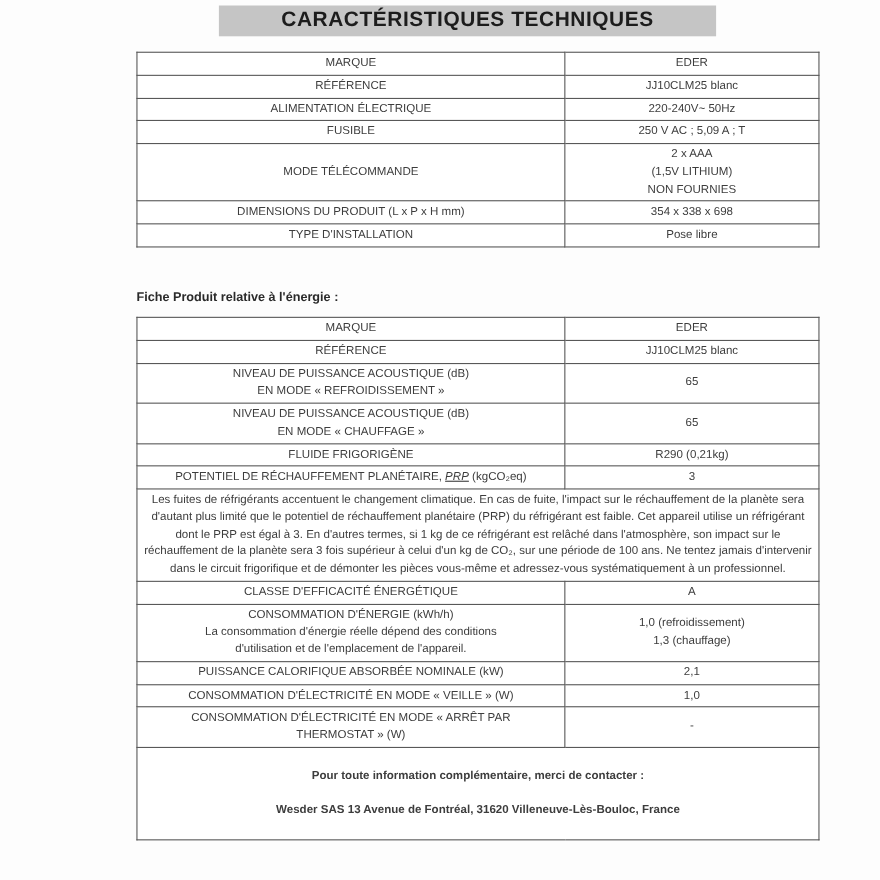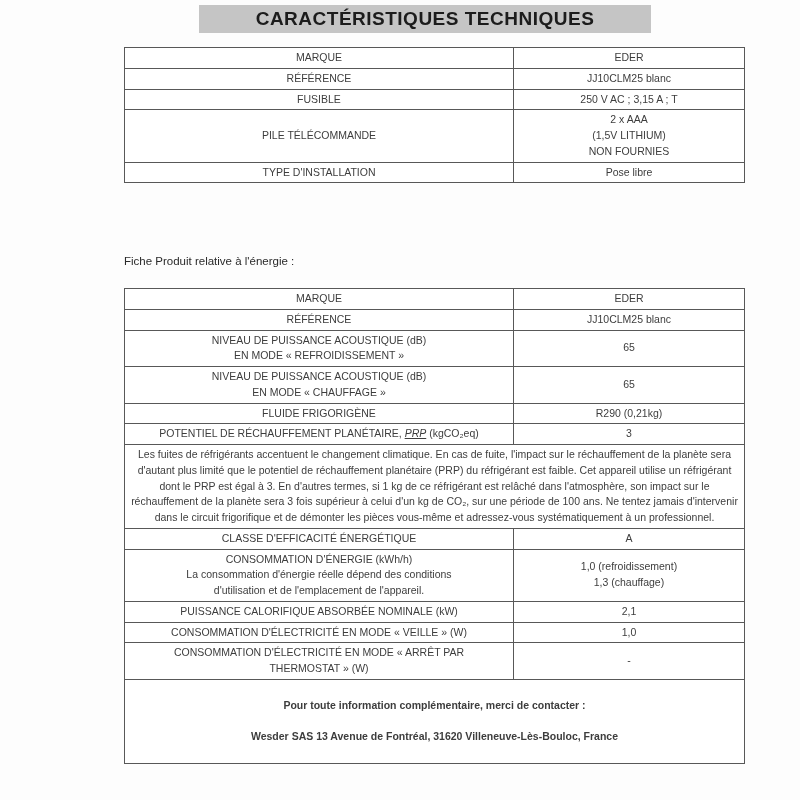--- a/index.html
+++ b/index.html
@@ -36,22 +36,22 @@
     padding:2px 5px;
     white-space:pre-line;
     color:#3d3d3d;
   }
   td.label-cell { width:378px; }
   td.value-cell { width:220px; }
 
   .italic { font-style:italic;text-decoration:underline; }
 
   .energy-heading {
-    position:absolute; left:100px; top:255px;
-    font-weight:normal; font-size:11.5px; color:#2a2a2a;
+    position:absolute; left:100px; top:265px;
+    font-weight:bold; font-size:11.5px; color:#2a2a2a;
   }
 
   td.note-cell {
     text-align:justify;
     padding:5px 8px;
     font-size:10.8px;
     line-height:1.62;
     white-space:normal;
   }
   td.footer-cell {
@@ -73,28 +73,36 @@
     <tbody>
       <tr>
         <td class="label-cell">MARQUE</td>
         <td class="value-cell">EDER</td>
       </tr>
       <tr>
         <td class="label-cell">RÉFÉRENCE</td>
         <td class="value-cell">JJ10CLM25 blanc</td>
       </tr>
       <tr>
-        <td class="label-cell">FUSIBLE</td>
-        <td class="value-cell">250 V AC ; 3,15 A ; T</td>
+        <td class="label-cell">ALIMENTATION ÉLECTRIQUE</td>
+        <td class="value-cell">220-240V~ 50Hz</td>
       </tr>
       <tr>
-        <td class="label-cell">PILE TÉLÉCOMMANDE</td>
+        <td class="label-cell">FUSIBLE</td>
+        <td class="value-cell">250 V AC ; 5,09 A ; T</td>
+      </tr>
+      <tr>
+        <td class="label-cell">MODE TÉLÉCOMMANDE</td>
         <td class="value-cell">2 x AAA
 (1,5V LITHIUM)
 NON FOURNIES</td>
+      </tr>
+      <tr>
+        <td class="label-cell">DIMENSIONS DU PRODUIT (L x P x H mm)</td>
+        <td class="value-cell">354 x 338 x 698</td>
       </tr>
       <tr>
         <td class="label-cell">TYPE D'INSTALLATION</td>
         <td class="value-cell">Pose libre</td>
       </tr>
     </tbody>
   </table>
 
   <div class="energy-heading">Fiche Produit relative à l'énergie :</div>
 

